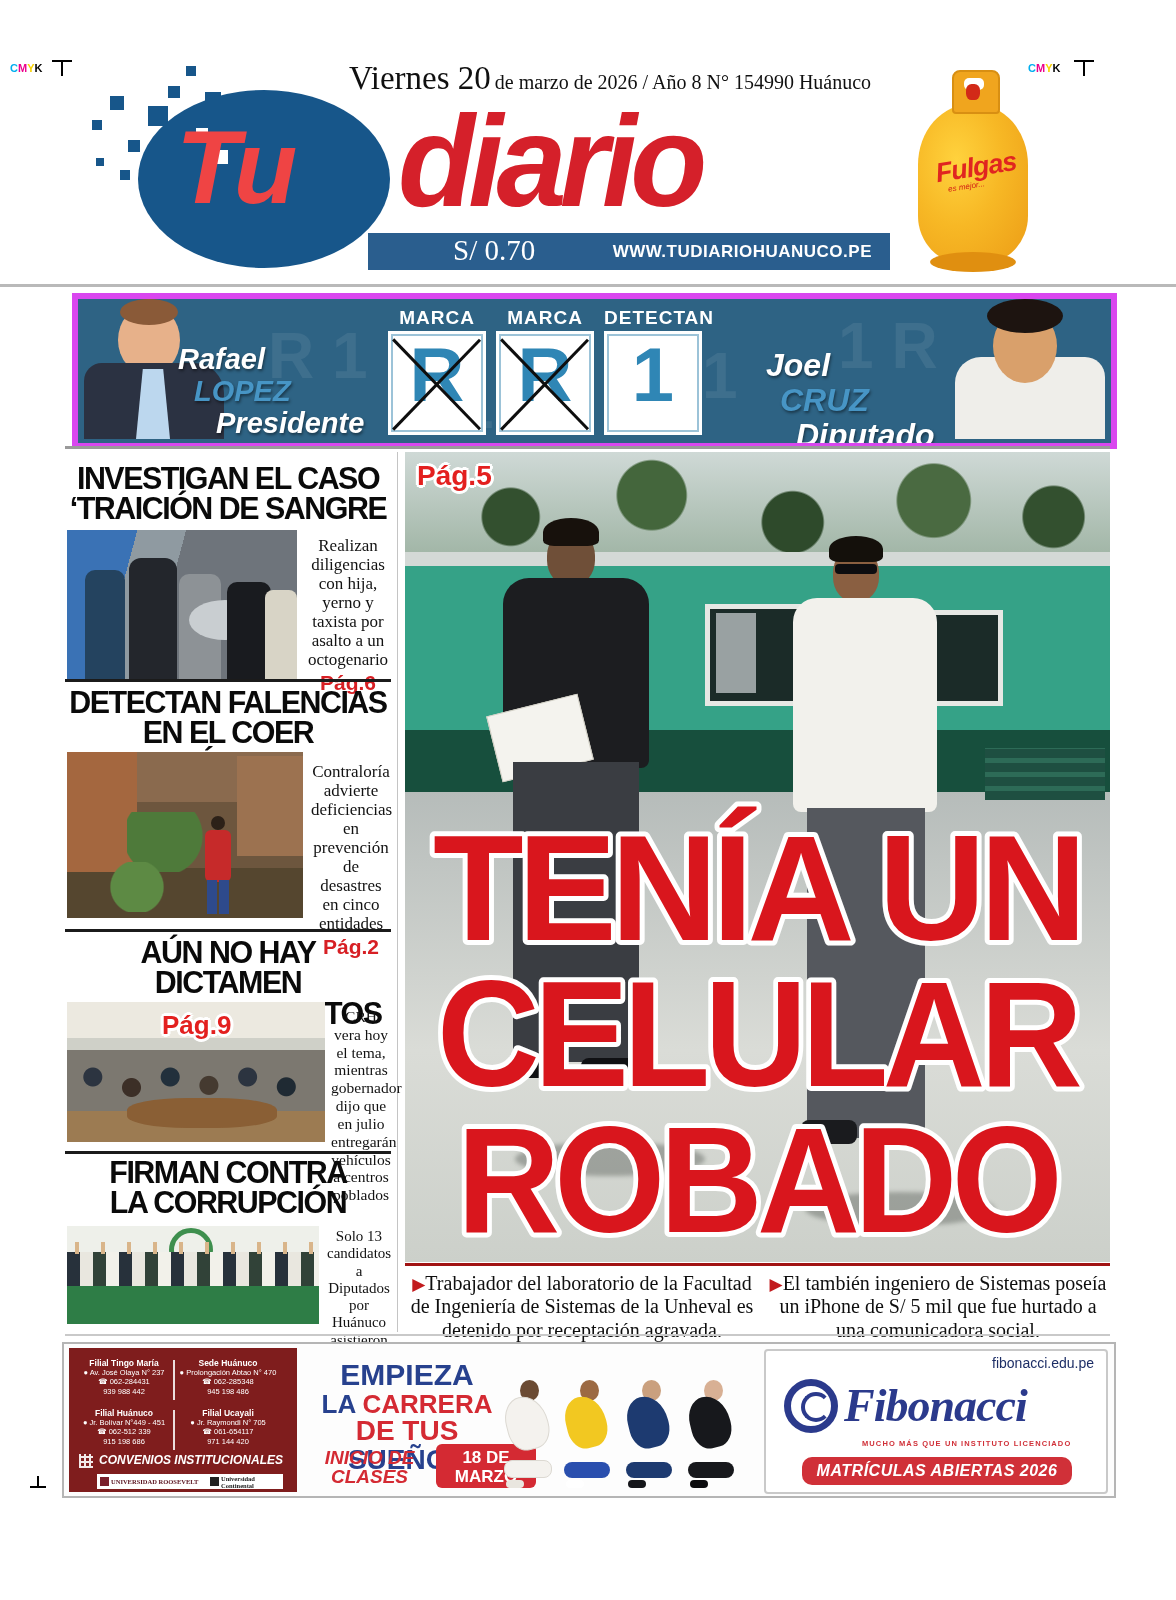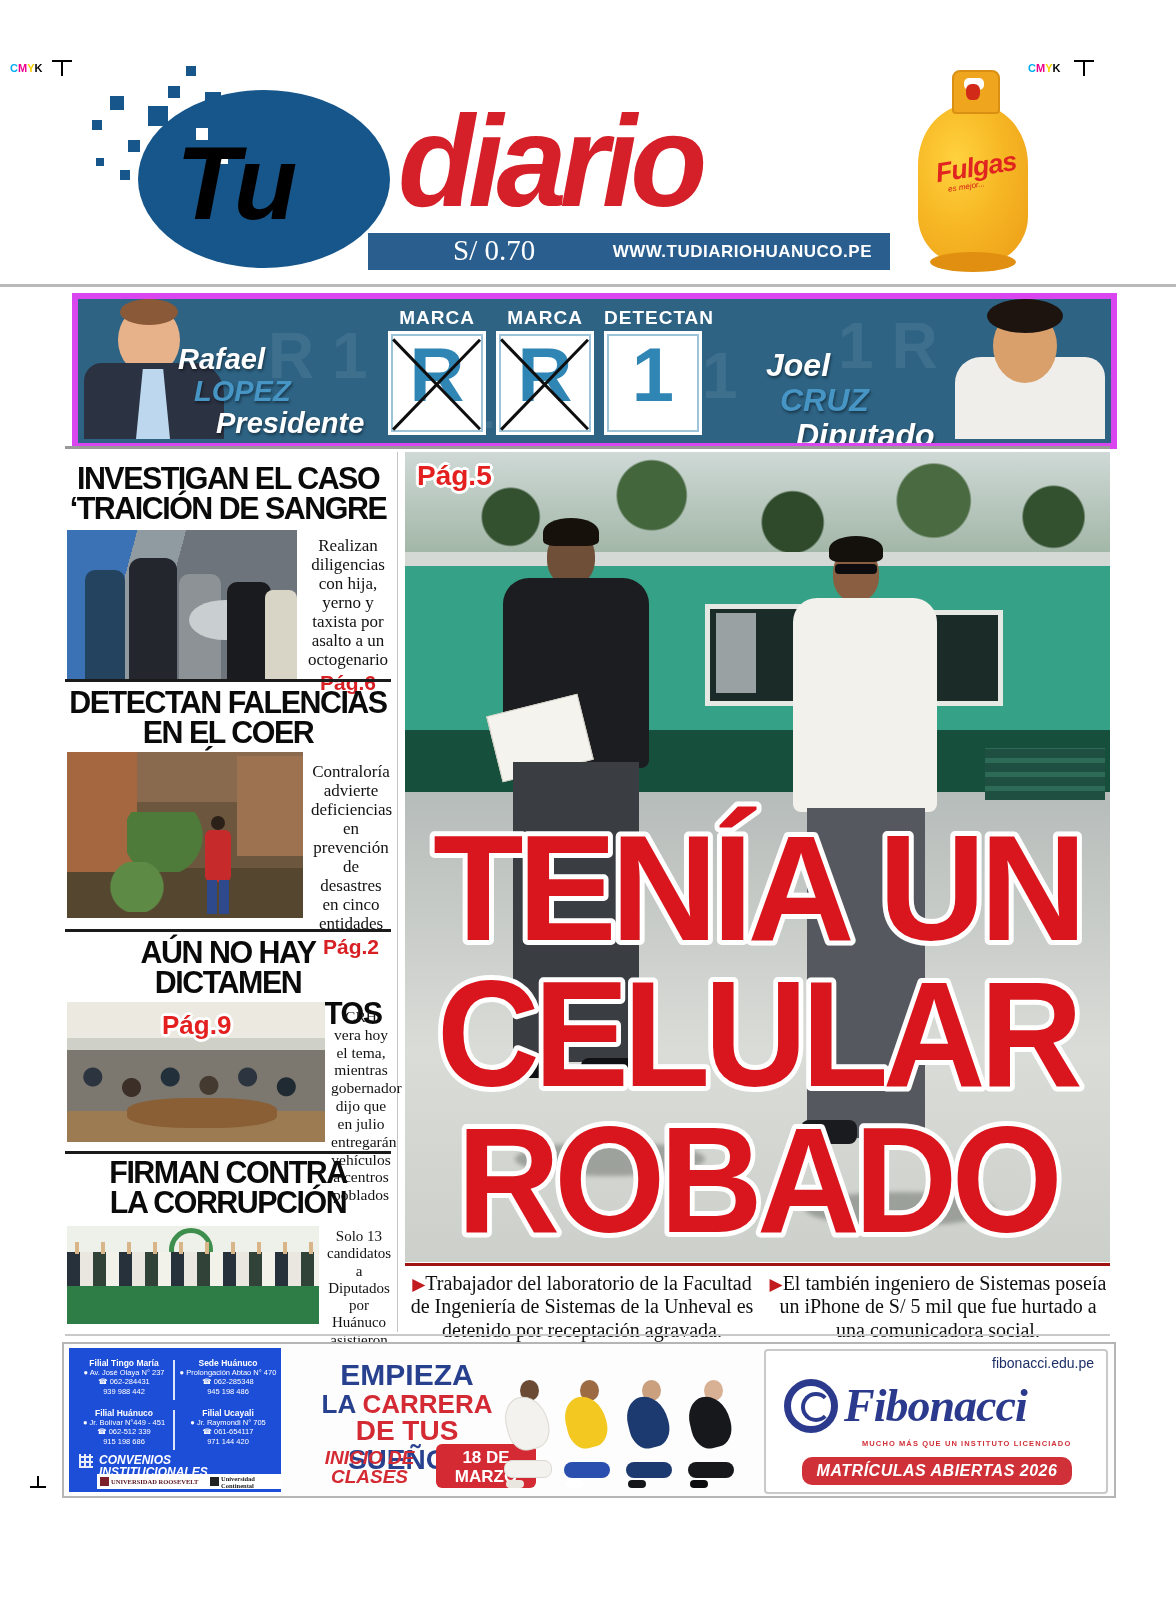--- a/index.html
+++ b/index.html
@@ -12,22 +12,22 @@
   .cmyk .c{color:#00aeef}.cmyk .m{color:#ec008c}.cmyk .y{color:#f7d100}.cmyk .k{color:#000}
   .tmark-h{position:absolute;background:#000;width:20px;height:2px;}
   .tmark-v{position:absolute;background:#000;width:2px;height:14px;}
 
   
   .dateline{top:60px;left:610px;transform:translateX(-50%);white-space:nowrap;
             font-family:"Liberation Serif","DejaVu Serif",serif;color:#101010;}
   .dateline .big{font-size:33px;}
   .dateline .small{font-size:20px;}
   .logo-ellipse{left:138px;top:90px;width:252px;height:178px;background:#17568a;border-radius:50%;}
-  .logo-tu{left:176px;top:108px;font-size:104px;font-style:italic;font-weight:900;color:#000000;
-           letter-spacing:-4px;z-index:3;margin-top:16px;}
+  .logo-tu{left:176px;top:108px;font-size:104px;font-style:italic;font-weight:900;color:#ef4444;
+           letter-spacing:-4px;z-index:3;}
   .logo-diario{left:398px;top:86px;font-size:130px;font-style:italic;font-weight:900;color:#d5202a;
            letter-spacing:-7px;transform:scaleX(0.97);transform-origin:left;z-index:3;}
   .px{position:absolute;background:#17568a;}
   .pricebar{left:368px;top:233px;width:522px;height:37px;background:#2a5e8e;z-index:2;}
   .price{position:absolute;left:85px;top:1px;color:#fff;font-size:29px;
          font-family:"Liberation Serif","DejaVu Serif",serif;}
   .site{position:absolute;right:18px;top:9px;color:#fff;font-size:17px;font-weight:700;letter-spacing:.5px;}
   
   .fulgas{left:918px;top:70px;width:110px;height:205px;}
   .ful-handle{position:absolute;left:34px;top:0;width:44px;height:40px;background:#f0a51e;
@@ -102,21 +102,21 @@
   .mp-person{position:absolute;}
   .svg-headline{position:absolute;left:0;top:0;z-index:5;}
   .rule-red{left:405px;top:1263px;width:705px;height:3px;background:#a11313;}
   .blurb{position:absolute;top:1272px;font-family:"Liberation Serif","DejaVu Serif",serif;
          font-size:20px;line-height:1.17;text-align:center;color:#0e0e0e;}
   .blurb .tri{color:#c21b1e;font-size:17px;}
   .rule-gray-bottom{left:65px;top:1334px;width:1045px;height:2px;background:#c9c9c9;}
 
   
   .ad{left:62px;top:1342px;width:1050px;height:152px;border:2px solid #b5b5b5;background:#fdfdfd;}
-  .redpanel{position:absolute;left:5px;top:4px;width:212px;height:144px;background:#1d4ed8;color:#fff;}
+  .redpanel{position:absolute;left:5px;top:4px;width:212px;height:144px;background:#7f1d1d;color:#fff;padding-left:16px;}
   .contact{position:absolute;width:98px;text-align:center;}
   .contact .t{font-size:8.5px;font-weight:700;}
   .contact .l{font-size:7.5px;line-height:1.25;}
   .csep{position:absolute;left:104px;width:2px;background:rgba(255,255,255,.85);}
   .convenios{position:absolute;left:30px;top:106px;font-size:12px;font-weight:900;font-style:italic;line-height:1;}
   .gridicon{position:absolute;left:10px;top:106px;width:14px;height:14px;
      background:repeating-linear-gradient(0deg,#fff 0 2px,transparent 2px 5px),
                 repeating-linear-gradient(90deg,#fff 0 2px,transparent 2px 5px);opacity:.9;}
   .chip{position:absolute;top:126px;height:15px;background:#fff;color:#5a1420;
         font-family:"Liberation Serif","DejaVu Serif",serif;font-size:6.5px;font-weight:700;
@@ -167,20 +167,24 @@
   </div>
   <div class="abs" style="left:30px;top:1476px;width:16px;height:14px;">
     <div class="tmark-v" style="left:7px;top:0;height:10px;"></div>
       <div class="tmark-h" style="left:0;top:10px;width:16px;"></div>
   </div>
   <div class="abs" style="left:1072px;top:1476px;width:16px;height:14px;">
     <div class="tmark-v" style="left:7px;top:0;height:10px;"></div>
       <div class="tmark-h" style="left:0;top:10px;width:16px;"></div>
   </div>
 
+  <div class="abs dateline">
+    <span class="big">Viernes 20</span>
+    <span class="small">de marzo de 2026 / Año 8  N° 154990 Huánuco</span>
+  </div>
 
   <div class="abs">
     <span class="px" style="left:92px;top:120px;width:10px;height:10px;"></span>
     <span class="px" style="left:110px;top:96px;width:14px;height:14px;"></span>
     <span class="px" style="left:128px;top:140px;width:12px;height:12px;"></span>
     <span class="px" style="left:148px;top:106px;width:20px;height:20px;"></span>
     <span class="px" style="left:168px;top:86px;width:12px;height:12px;"></span>
     <span class="px" style="left:170px;top:138px;width:16px;height:16px;"></span>
     <span class="px" style="left:186px;top:66px;width:10px;height:10px;"></span>
     <span class="px" style="left:96px;top:158px;width:8px;height:8px;"></span>

